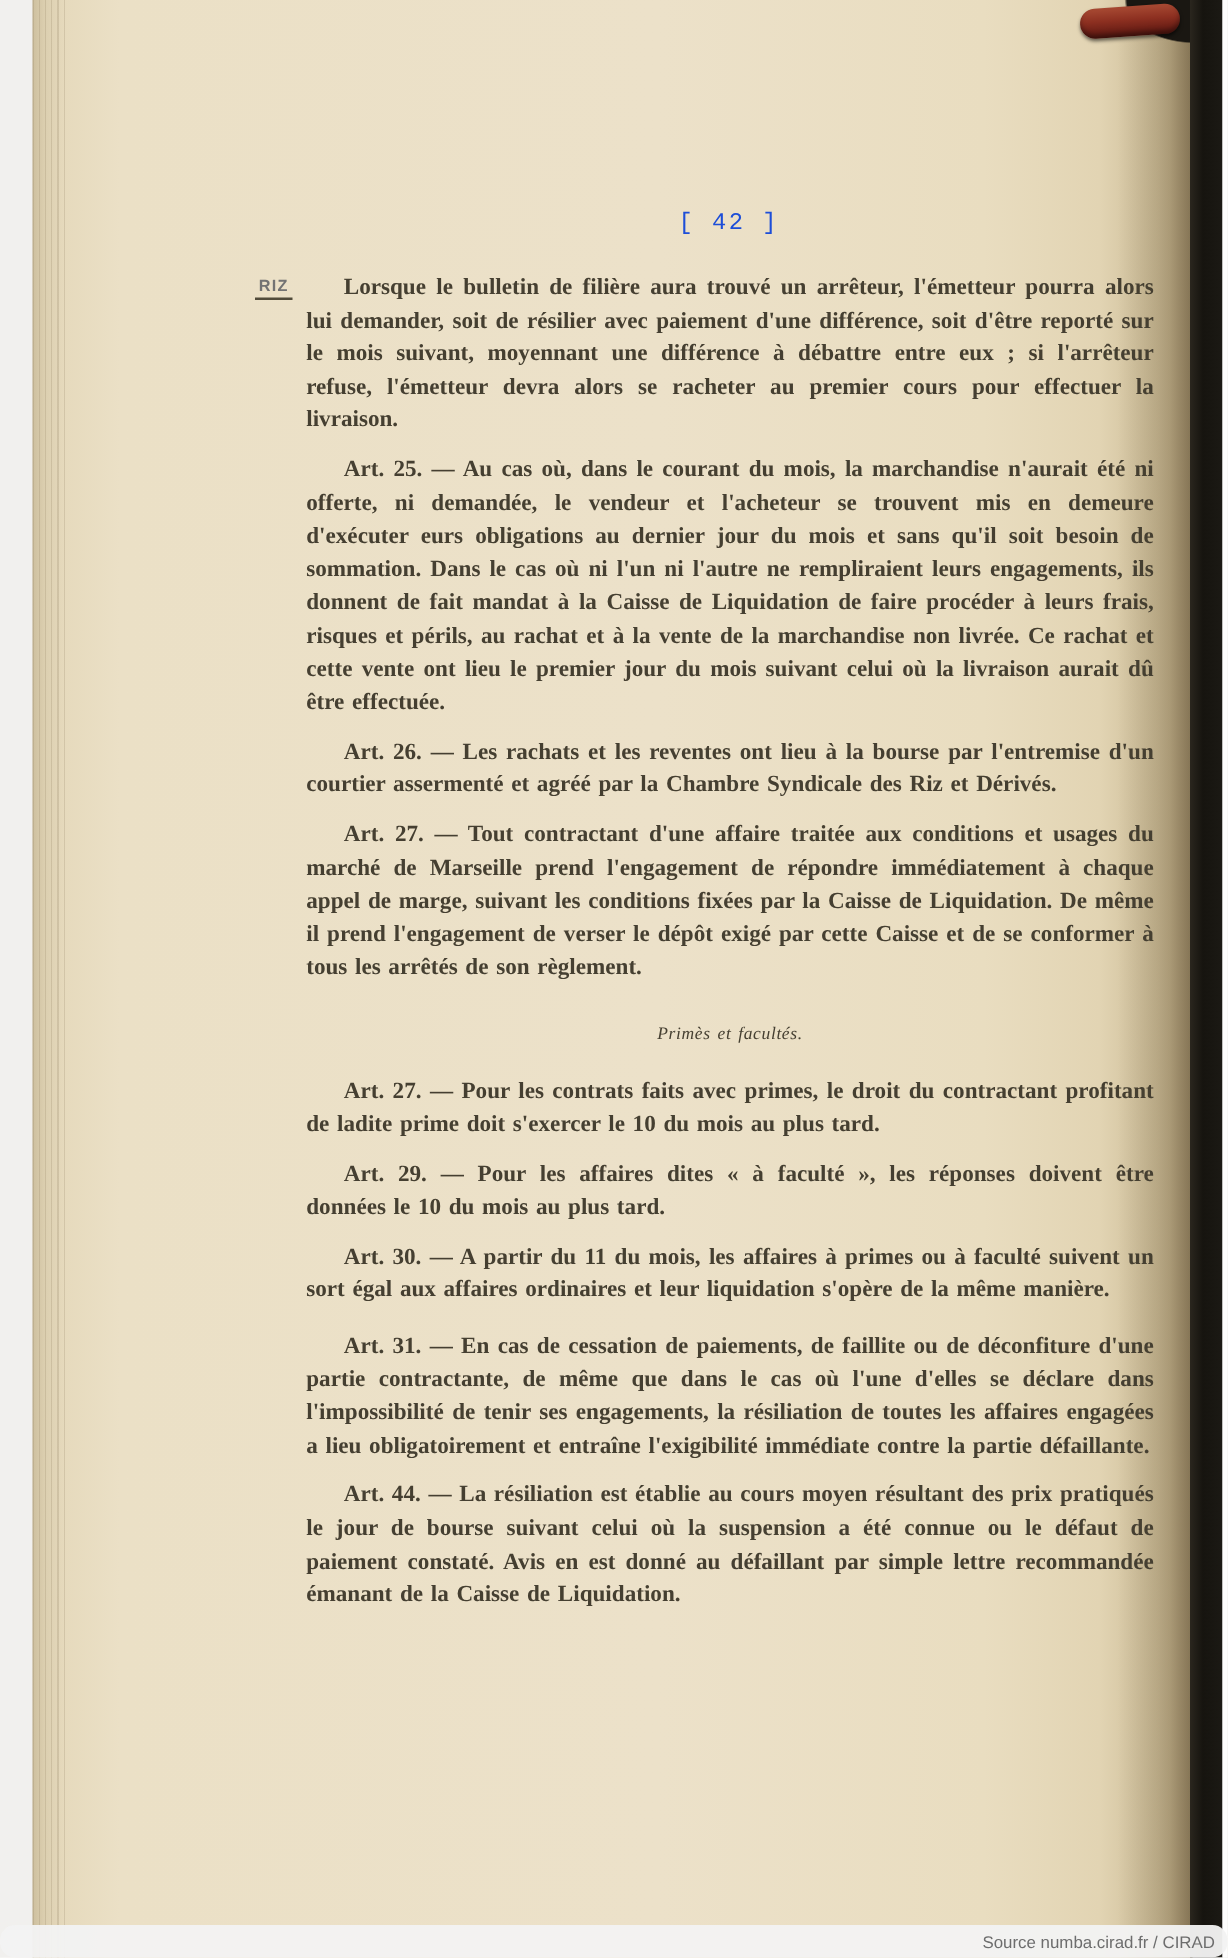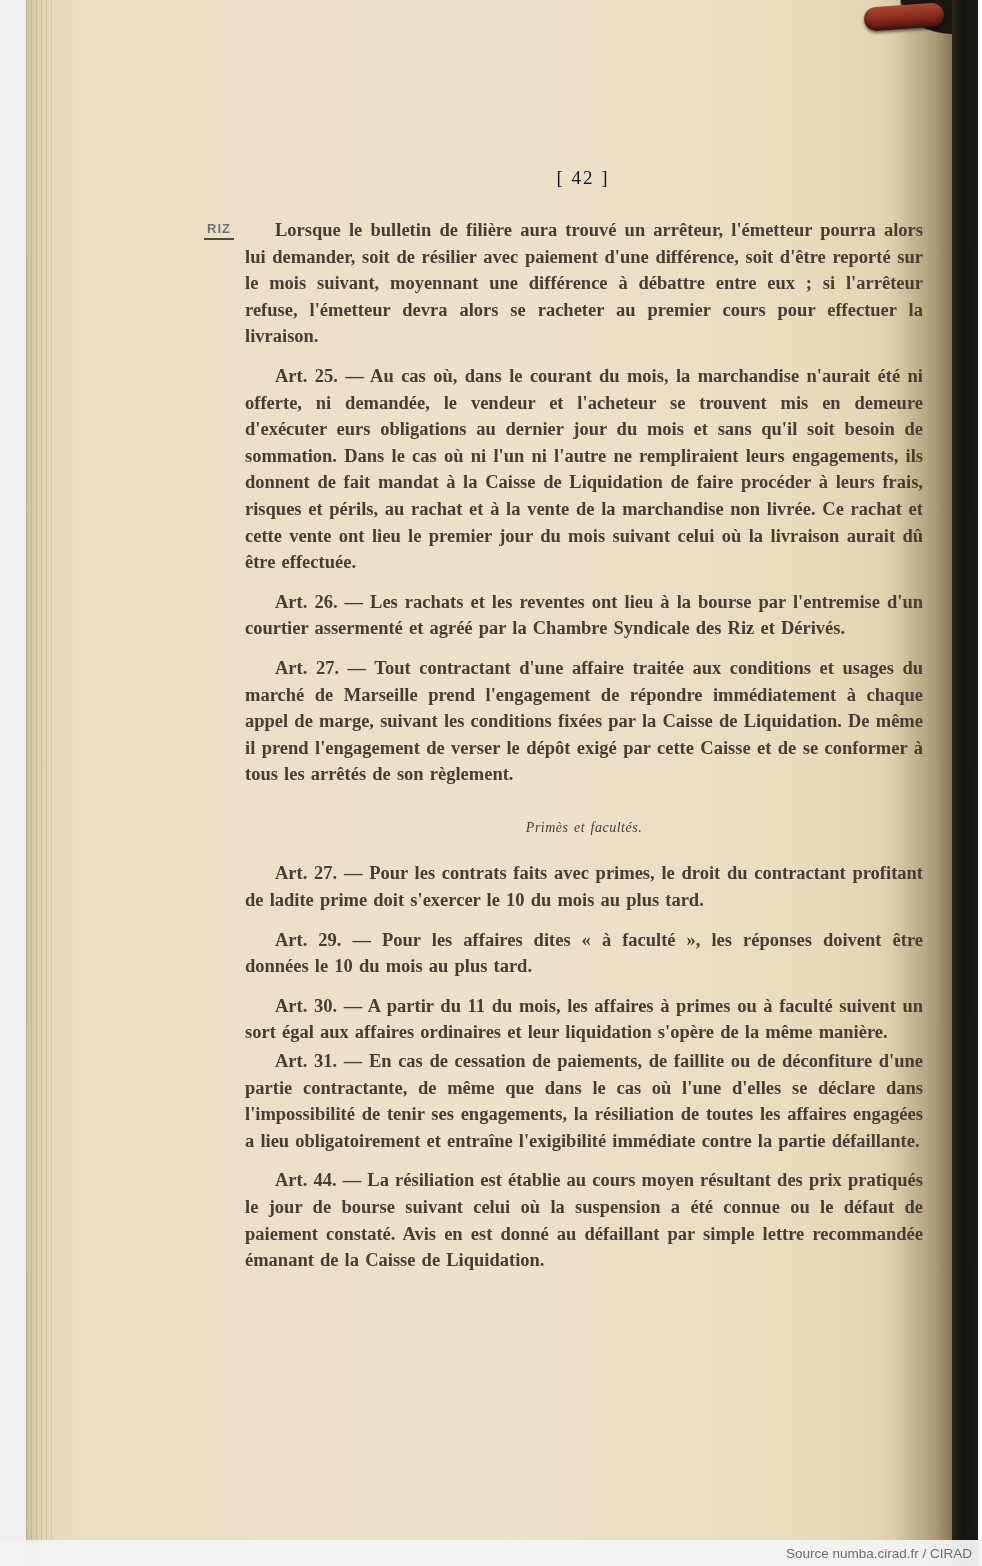--- a/index.html
+++ b/index.html
@@ -65,21 +65,22 @@
     box-shadow: 0 2px 3px rgba(0,0,0,0.55), inset 0 -3px 4px rgba(0,0,0,0.35);
   }
   
   .page-number {
     position: absolute;
     top: 167px; left: 245px;
     width: 676px;
     text-align: center;
     font-size: 19px;
     letter-spacing: 2px;
-    color: #0f172a;
+    color: #1d4ed8;
+    font-family: Liberation Mono, monospace;
   }
   .margin-label {
     position: absolute;
     left: 204px; top: 221px;
     font-family: "Liberation Sans", "DejaVu Sans", sans-serif;
     font-weight: bold;
     font-size: 13px;
     letter-spacing: 1px;
     color: #737373;
     border-bottom: 2px solid #514b3a;
@@ -93,21 +94,21 @@
     line-height: 26.6px;
     text-align: justify;
     color: #453f31;
     word-spacing: 1.5px;
   }
   .para {
     margin: 0 0 13px 0;
     text-indent: 30px;
     font-weight: bold;
   }
-  .para.tight-bottom { margin-bottom: 2px; }
+  .para.tight-bottom { margin-bottom: 18px; }
   .para.tight-top { margin-top: 0; }
   .heading {
     margin: 27px 0 19px 0;
     font-size: 14px;
     font-weight: normal;
     font-style: italic;
     text-align: center;
     letter-spacing: 0.5px;
     color: #453f31;
   }
@@ -118,20 +119,21 @@
     width: 100%; height: 26px;
     background: rgba(243,243,242,0.96);
     display: flex;
     align-items: center;
     justify-content: flex-end;
     padding-right: 10px;
     font-family: "Liberation Sans", "DejaVu Sans", sans-serif;
     font-size: 13.5px;
     color: #6d6d6d;
     z-index: 5;
+    border-radius: 12px;
   }
 </style>
 </head>
 <body>
 
 <div class="scan">
 
   <div class="page">
     <div class="page-left-edges"></div>
     <div class="page-right-shade"></div>

